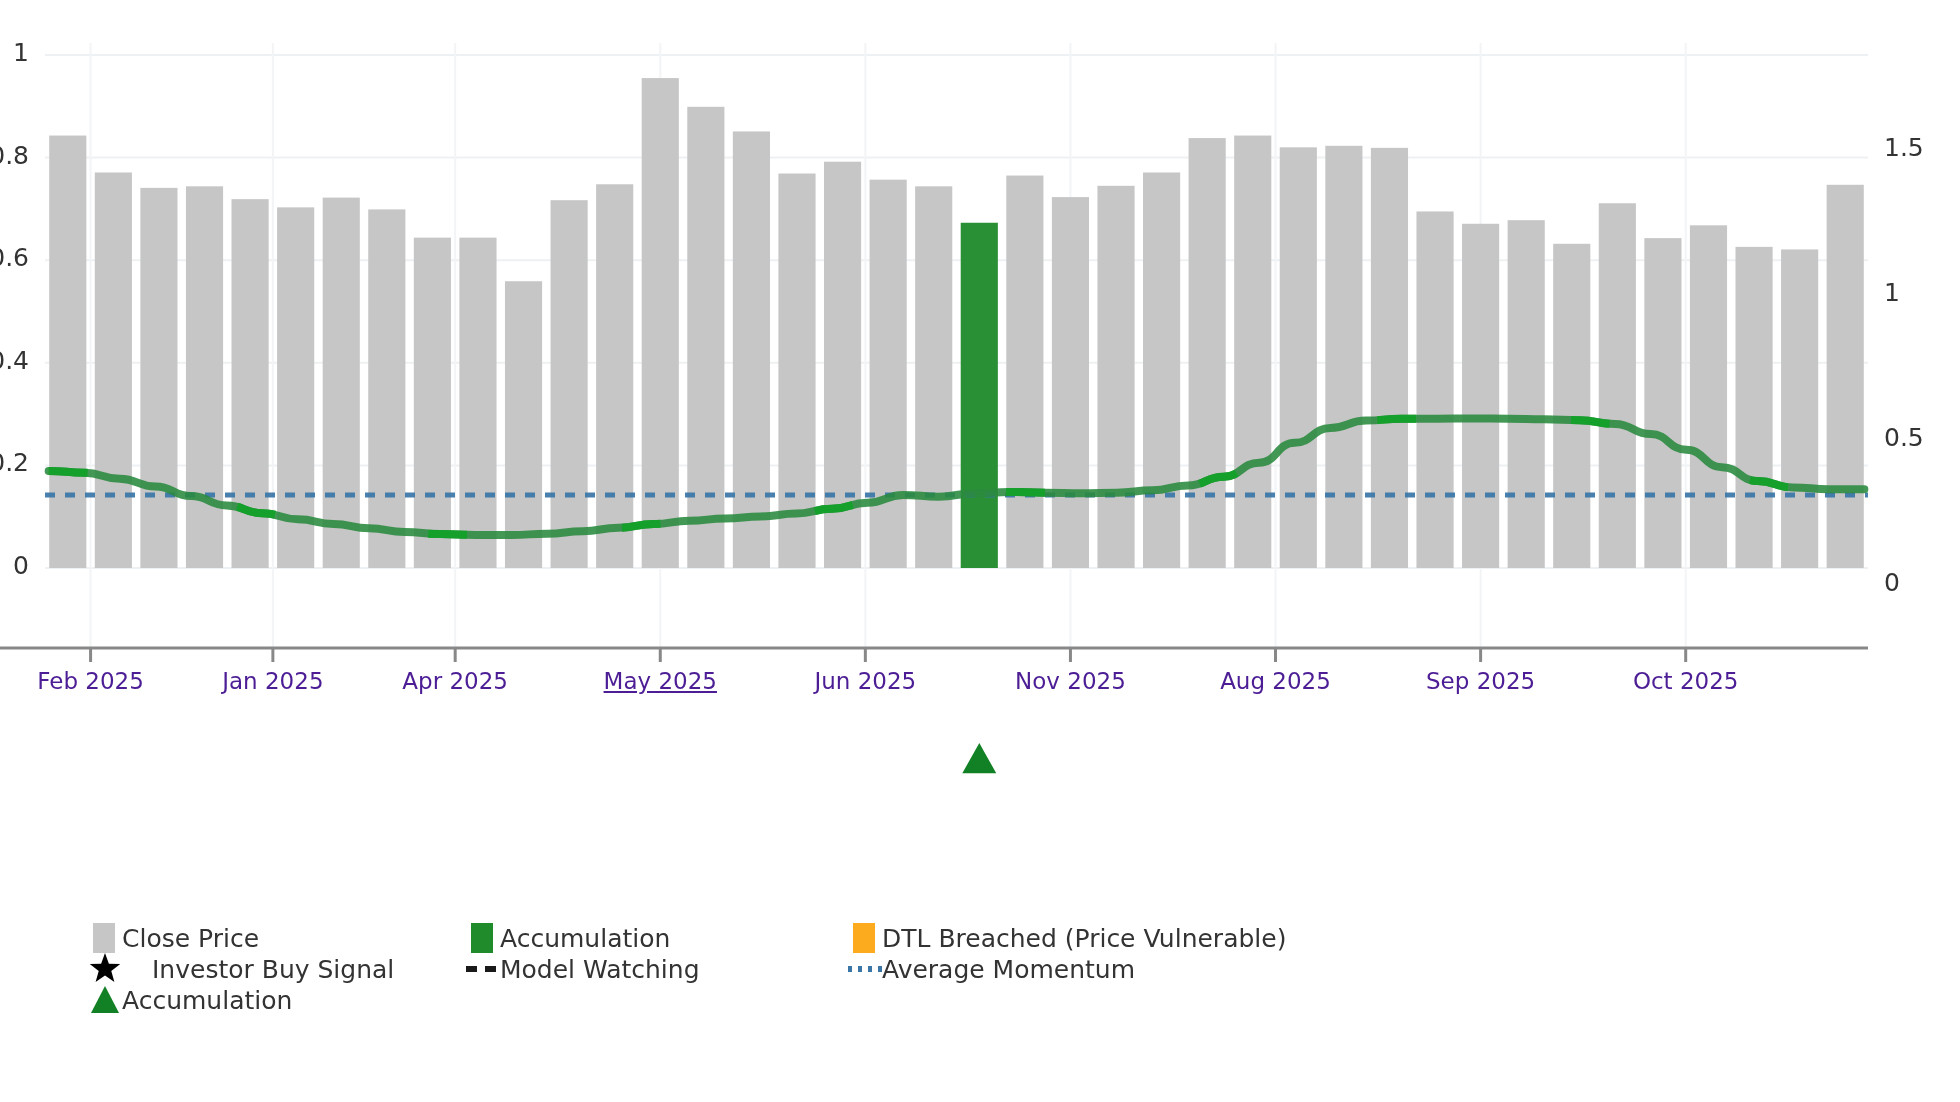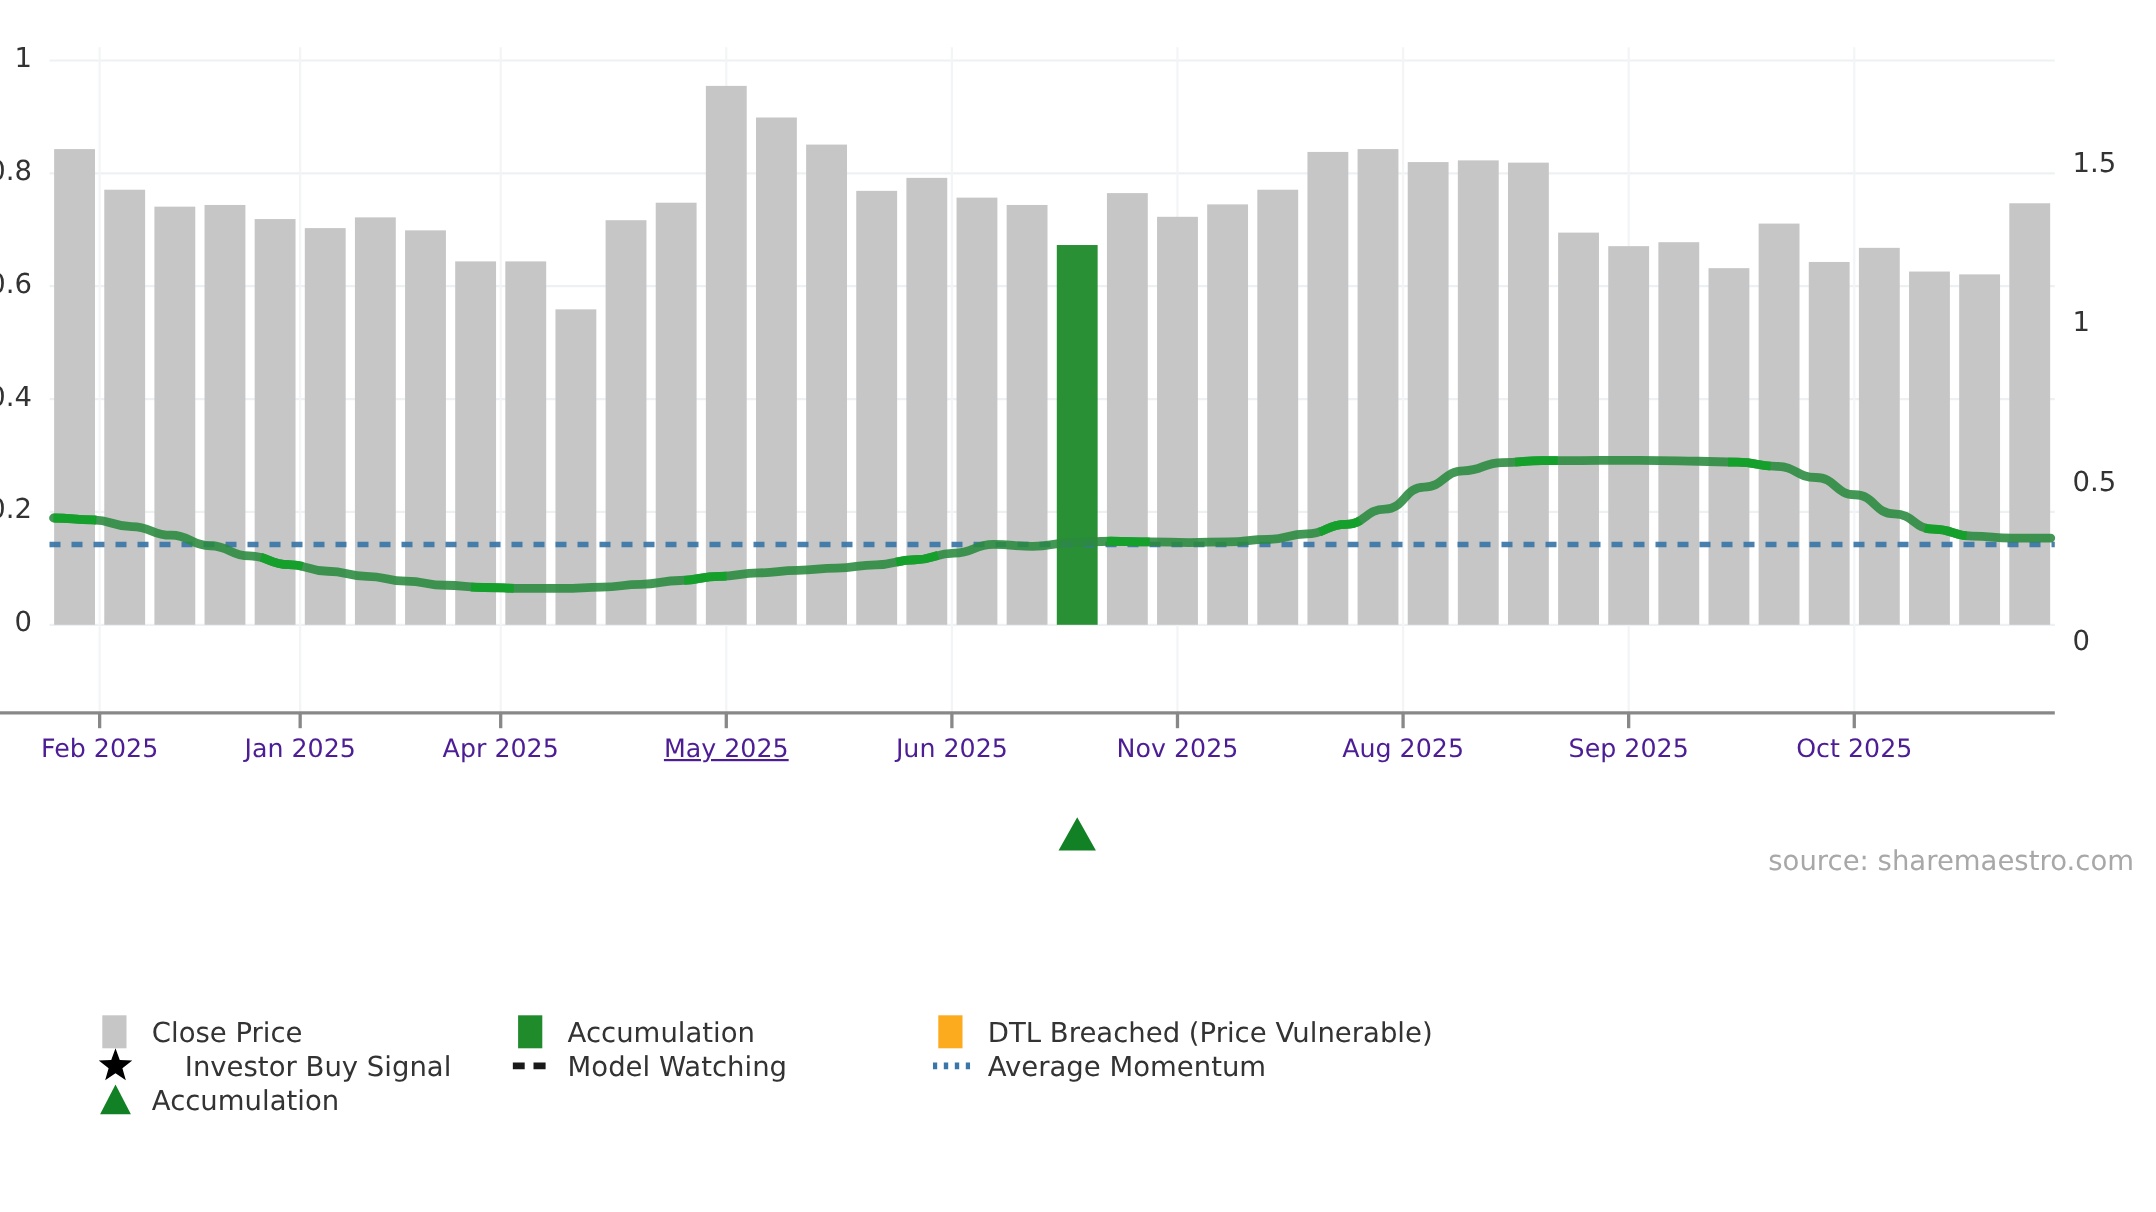--- a/index.html
+++ b/index.html
@@ -57,21 +57,21 @@
     width: 34px;
     height: 40px;
     display: flex;
     align-items: center;
     justify-content: center;
     flex: 0 0 auto;
   }
   .legend-text {
     font-size: 25px;
     color: #333333;
-    margin-left: 16px;
+    margin-left: 0;
     white-space: nowrap;
   }
   svg { display: block; }
 </style>
 </head>
 <body>
 
 <div id="chart-root">
 
   <svg id="plot-svg" width="1960" height="918" viewBox="0 0 1960 918">
@@ -167,21 +167,20 @@
       <div class="xlabel" style="left: 272.875px; top: 668px;">Jan 2025</div>
       <div class="xlabel" style="left: 455.175px; top: 668px;">Apr 2025</div>
       <div class="xlabel" style="left: 660.263px; top: 668px; text-decoration: underline;">May 2025</div>
       <div class="xlabel" style="left: 865.35px; top: 668px;">Jun 2025</div>
       <div class="xlabel" style="left: 1070.44px; top: 668px;">Nov 2025</div>
       <div class="xlabel" style="left: 1275.53px; top: 668px;">Aug 2025</div>
       <div class="xlabel" style="left: 1480.61px; top: 668px;">Sep 2025</div>
       <div class="xlabel" style="left: 1685.7px; top: 668px;">Oct 2025</div>
     </div>
 
-  <div class="source-note" style="top:768px;">source: sharemaestro.com</div>
 
   <div class="legend" id="legend">
       <div class="legend-item" style="left: 88px; top: 0px;">
         <span class="legend-swatch">
           <svg width="34" height="34" viewBox="0 0 34 34">
             <rect x="5" y="2" width="22" height="30" fill="#c6c6c6"></rect>
           </svg>
         </span>
         <span class="legend-text">Close Price</span>
       </div>

